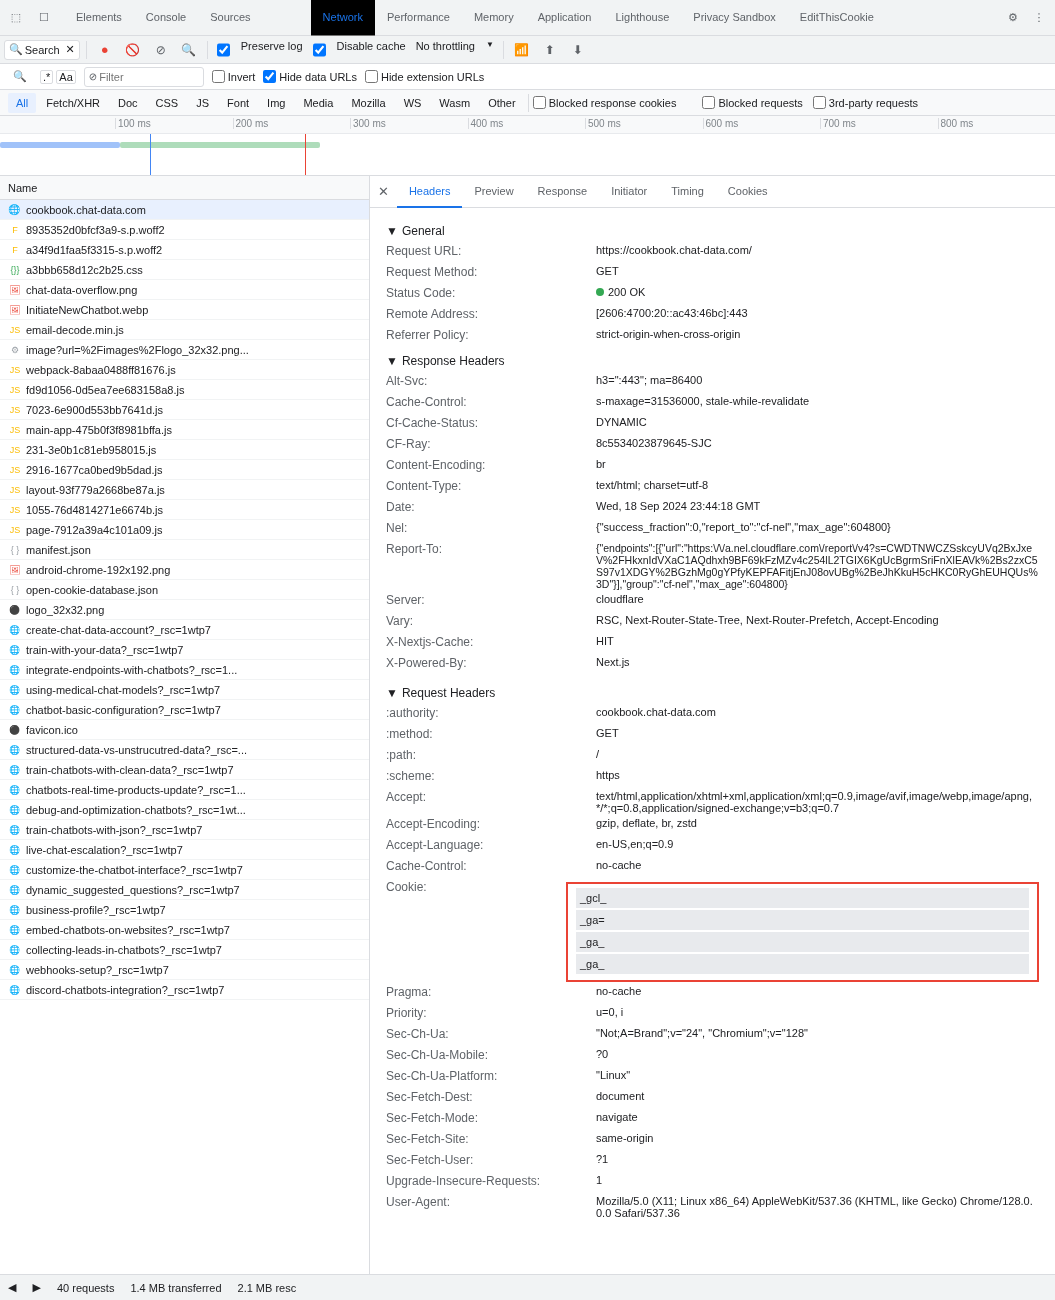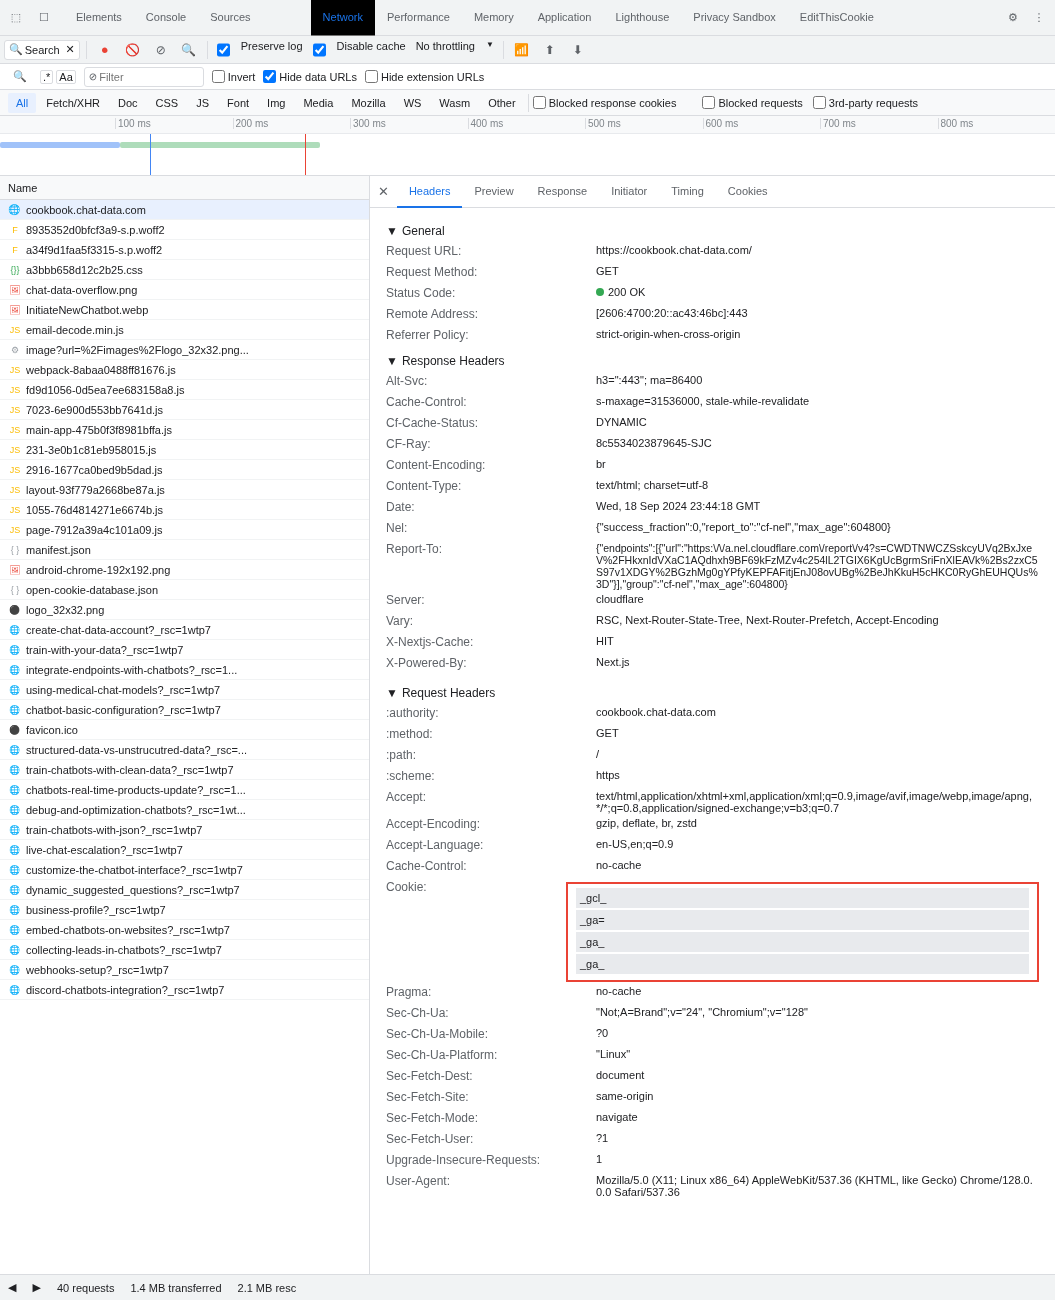--- a/index.html
+++ b/index.html
@@ -614,42 +614,46 @@
             <div class="cookie-line">_ga_</div>
             <div class="cookie-line">_ga_</div>
           </div>
         </div>
       </div>
       <div class="header-row">
         <span class="header-key">Pragma:</span>
         <span class="header-val">no-cache</span>
       </div>
       <div class="header-row">
+        <span class="header-key">Priority:</span>
+        <span class="header-val">u=0, i</span>
+      </div>
+      <div class="header-row">
         <span class="header-key">Sec-Ch-Ua:</span>
         <span class="header-val">"Not;A=Brand";v="24", "Chromium";v="128"</span>
       </div>
       <div class="header-row">
         <span class="header-key">Sec-Ch-Ua-Mobile:</span>
         <span class="header-val">?0</span>
       </div>
       <div class="header-row">
         <span class="header-key">Sec-Ch-Ua-Platform:</span>
         <span class="header-val">"Linux"</span>
       </div>
       <div class="header-row">
         <span class="header-key">Sec-Fetch-Dest:</span>
         <span class="header-val">document</span>
       </div>
       <div class="header-row">
+        <span class="header-key">Sec-Fetch-Mode:</span>
+        <span class="header-val">navigate</span>
+      </div>
+      <div class="header-row">
         <span class="header-key">Sec-Fetch-Site:</span>
         <span class="header-val">same-origin</span>
-      </div>
-      <div class="header-row">
-        <span class="header-key">Sec-Fetch-Mode:</span>
-        <span class="header-val">navigate</span>
       </div>
       <div class="header-row">
         <span class="header-key">Sec-Fetch-User:</span>
         <span class="header-val">?1</span>
       </div>
       <div class="header-row">
         <span class="header-key">Upgrade-Insecure-Requests:</span>
         <span class="header-val">1</span>
       </div>
       <div class="header-row" style="align-items:flex-start">

